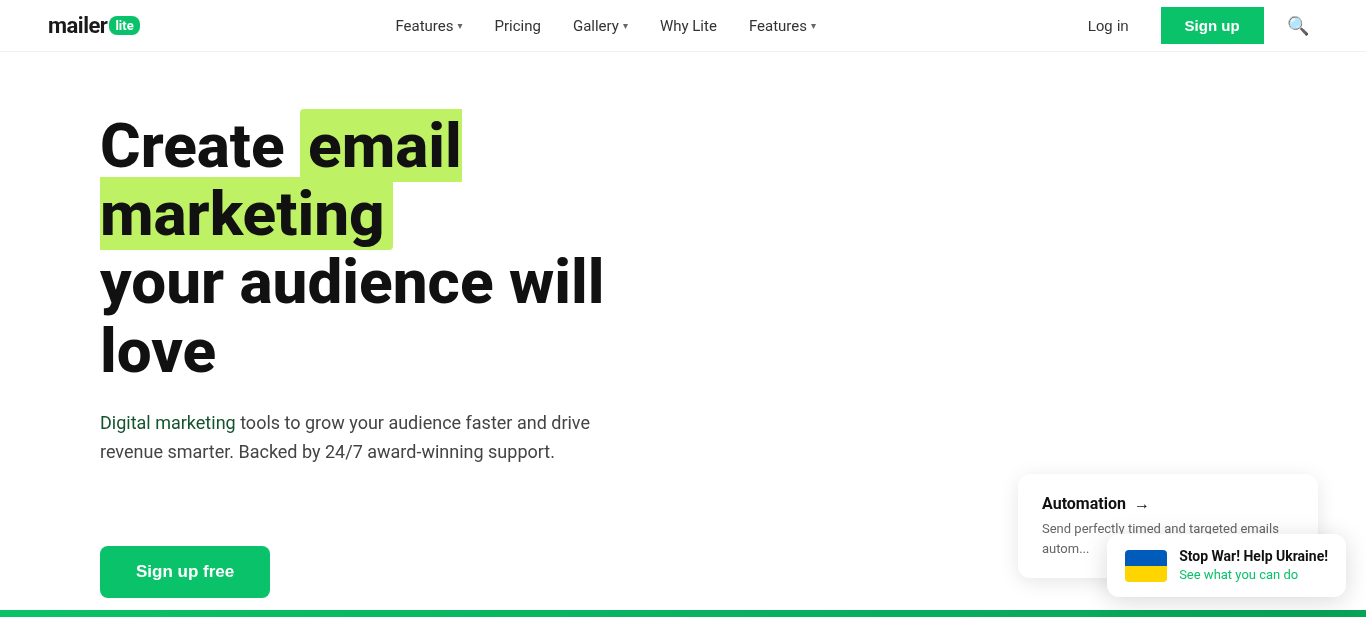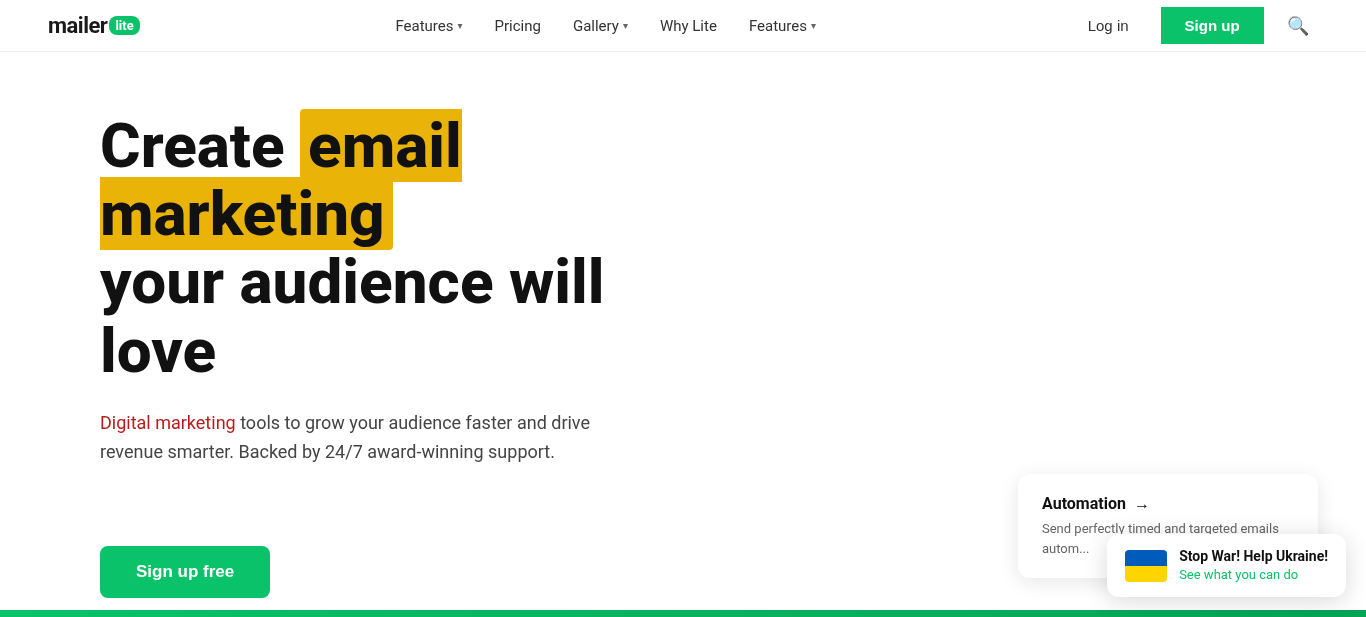--- a/index.html
+++ b/index.html
@@ -109,35 +109,35 @@
       max-width: 700px;
     }
     .hero-title {
       font-size: 62px;
       font-weight: 800;
       color: #111;
       line-height: 1.1;
       margin-bottom: 8px;
     }
     .hero-highlight {
-      background: #eab308;
+      background: #bef264;
       border-radius: 4px;
       padding: 0 8px;
       display: inline;
     }
     .hero-subtitle {
       font-size: 18px;
       color: #444;
       margin-top: 24px;
       margin-bottom: 32px;
       line-height: 1.6;
       max-width: 580px;
     }
     .hero-subtitle .highlight-text {
-      color: #b91c1c;
+      color: #14532d;
     }
     .btn-signup-free {
       background: #09c269;
       color: #fff;
       border: none;
       padding: 16px 36px;
       border-radius: 8px;
       font-size: 17px;
       font-weight: 600;
       cursor: pointer;

